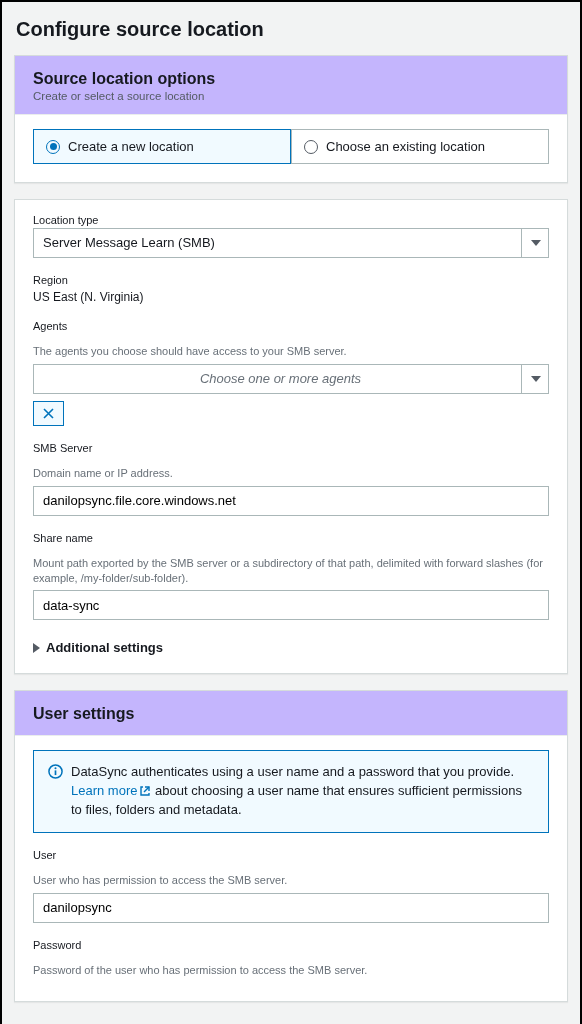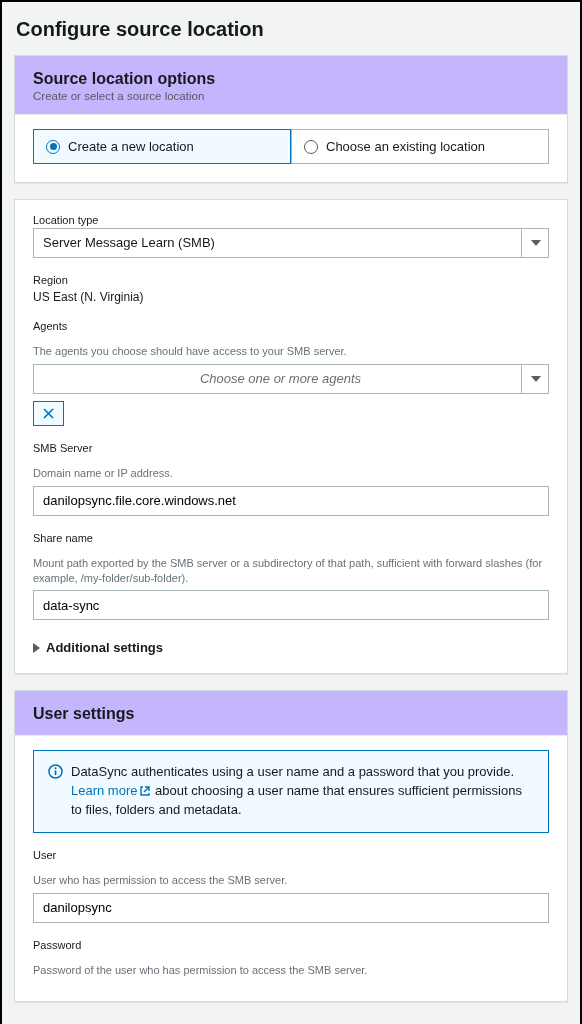--- a/index.html
+++ b/index.html
@@ -248,21 +248,21 @@
       </div>
 
       <div class="field-group">
         <label class="field-label">SMB Server</label>
         <div class="field-hint">Domain name or IP address.</div>
         <input class="text-input" type="text" value="danilopsync.file.core.windows.net" style="">
       </div>
 
       <div class="field-group">
         <label class="field-label">Share name</label>
-        <div class="field-hint">Mount path exported by the SMB server or a subdirectory of that path, sufficient with forward slashes (for example, /my-folder/sub-folder).</div>
+        <div class="field-hint">Mount path exported by the SMB server or a subdirectory of that path, delimited with forward slashes (for example, /my-folder/sub-folder).</div>
         <input class="text-input" type="text" value="data-sync" style="">
       </div>
 
       <div class="expandable">
         <svg width="7" height="10" viewBox="0 0 7 10">
             <path d="M0 0 L7 5 L0 10 Z" fill="#545b64"></path>
           </svg>
         <span>Additional settings</span>
       </div>
 

